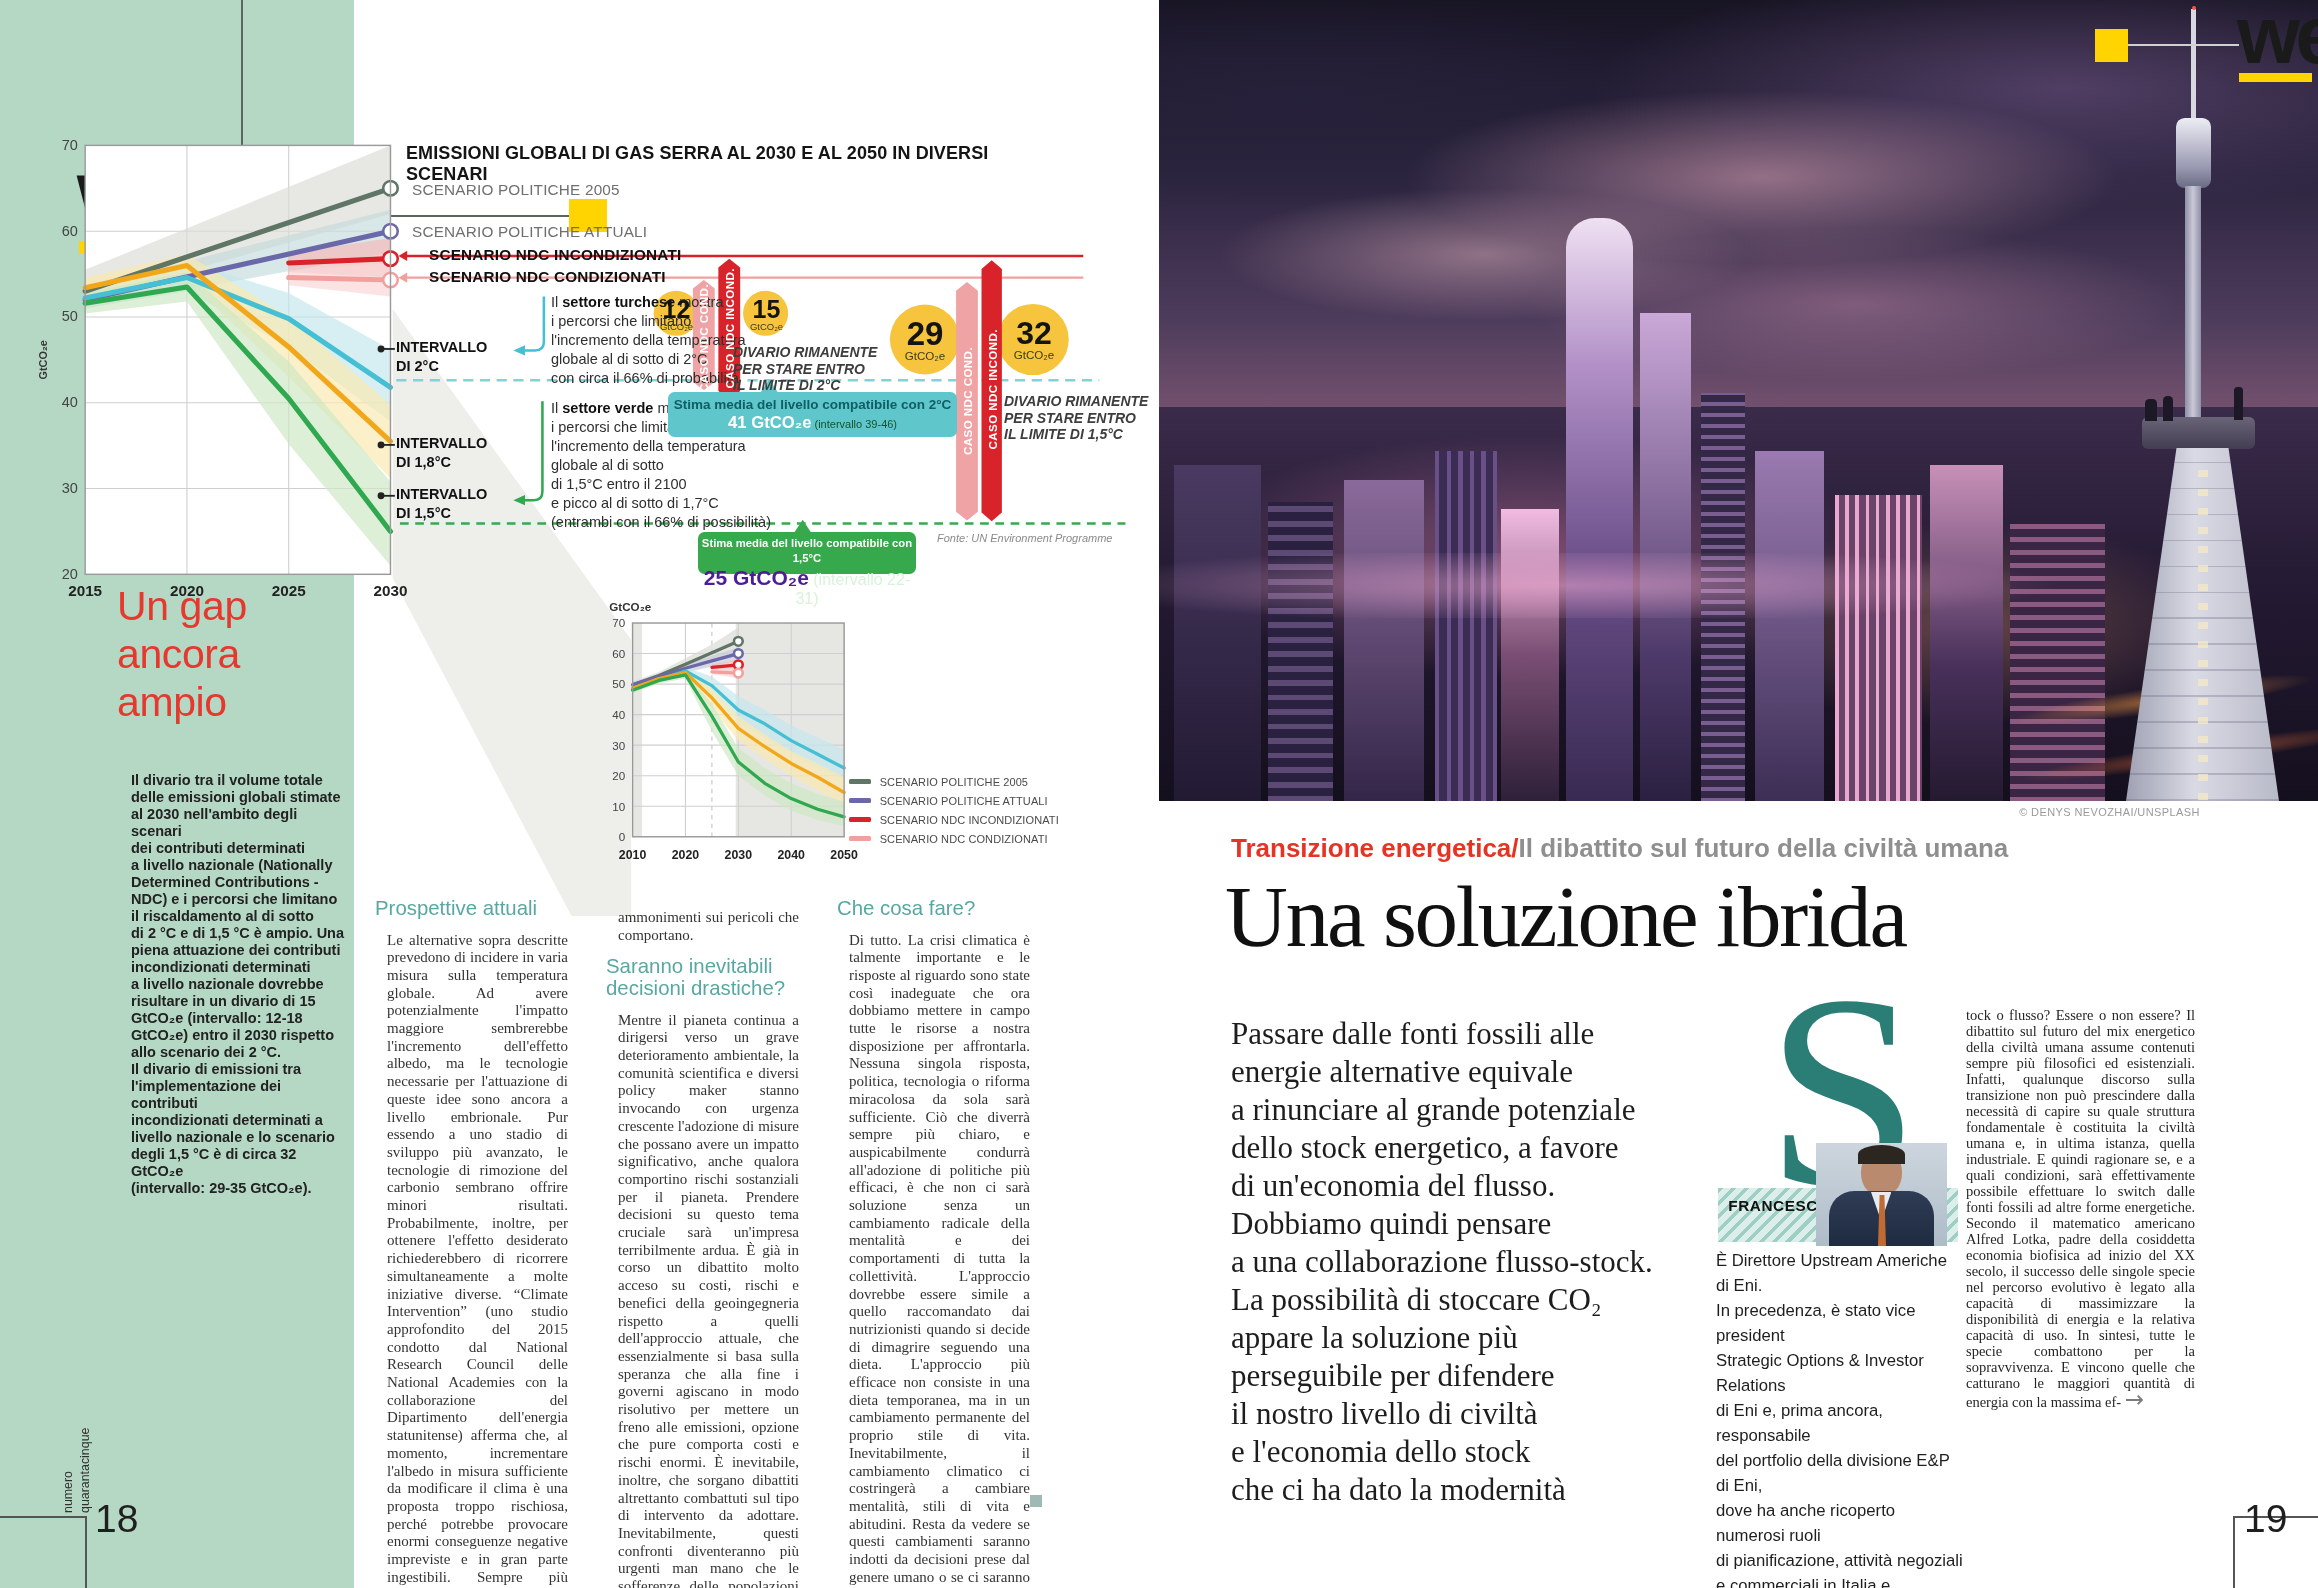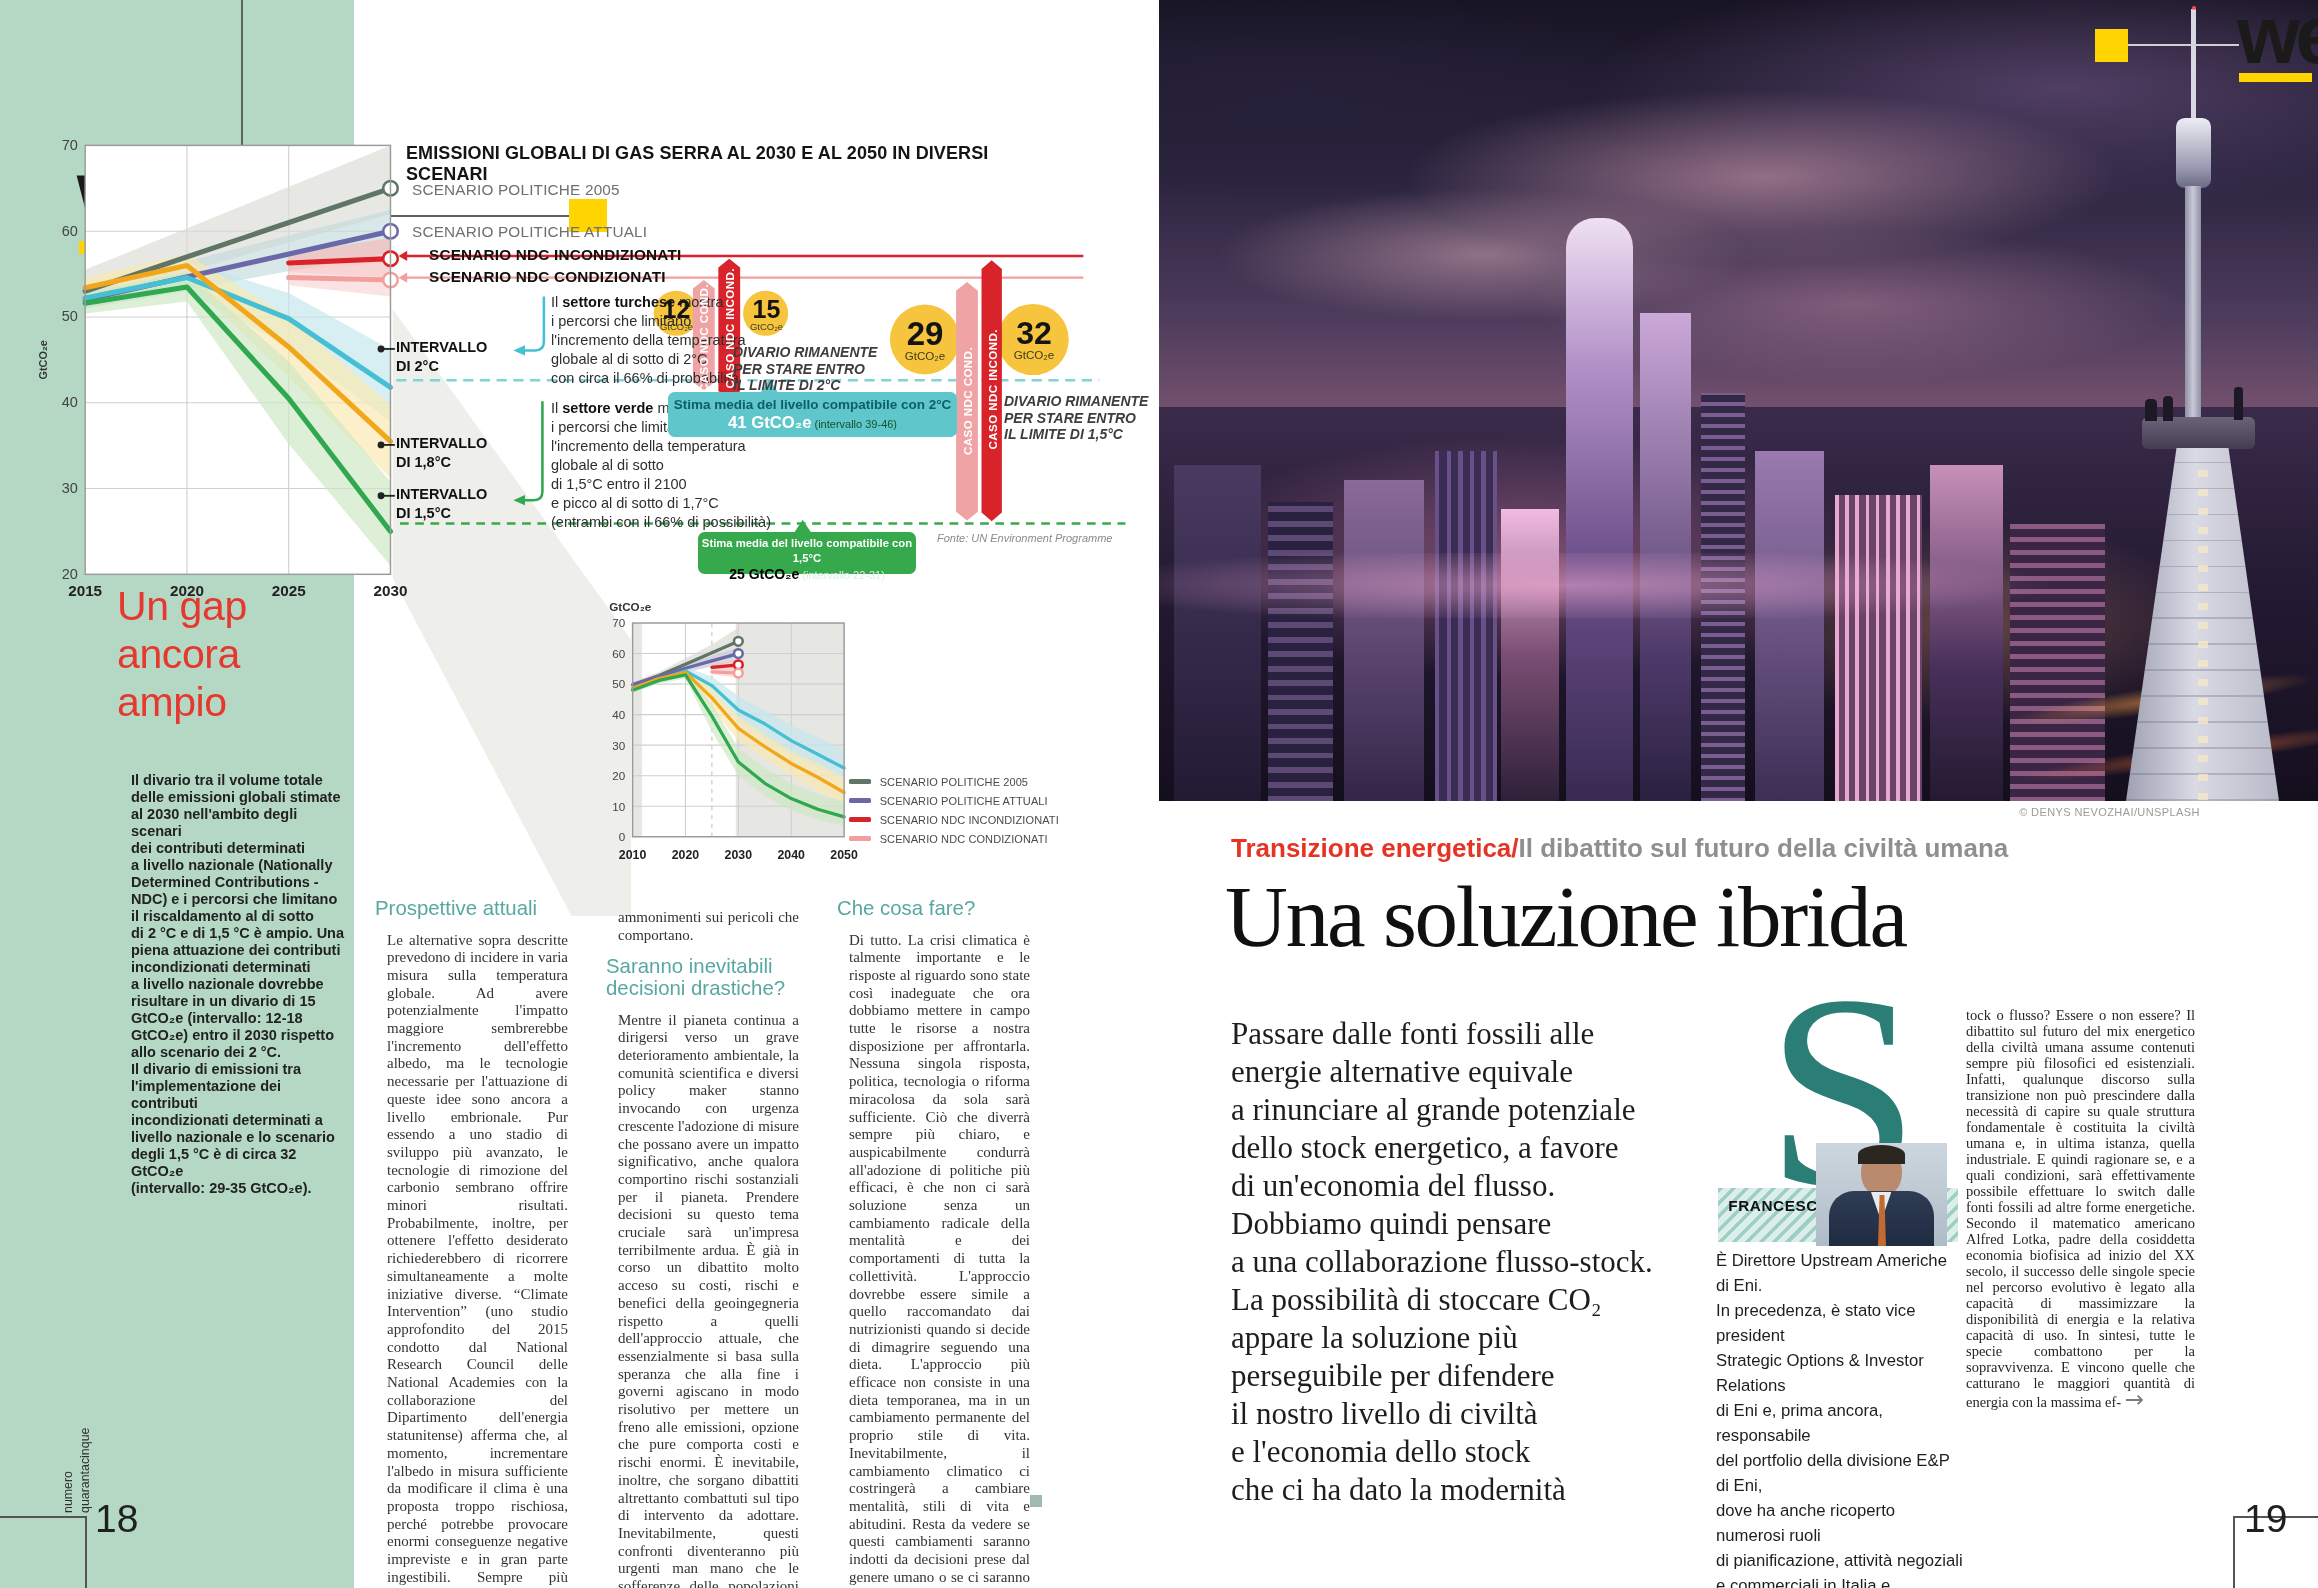--- a/index.html
+++ b/index.html
@@ -23,22 +23,22 @@
   .caso{font-weight:bold;color:#ffffff;letter-spacing:0.4px;white-space:nowrap;
         transform:rotate(-90deg);transform-origin:center;font-size:11.6px;}
   .divario{font-style:italic;font-weight:bold;font-size:14px;color:#3d3d3d;line-height:16.7px;}
   .tipbox{border-radius:6.5px;text-align:center;color:#fff;}
   .tip-teal{background:#5fc6cb;}
   .tip-green{background:#35a94b;}
   .tip-teal .l1{color:#0e5f64;font-weight:bold;font-size:13.5px;line-height:17.5px;}
   .tip-teal .v{color:#ffffff;font-weight:bold;font-size:16.7px;}
   .tip-teal .r{color:#14532d;font-size:11px;}
   .tip-green .l1{color:#ffffff;font-weight:bold;font-size:11.3px;line-height:15.3px;}
-  .tip-green .v{color:#000000;font-weight:bold;font-size:14px;}
-  .tip-green .r{color:#d9f2dc;font-size:11px;}
+  .tip-green .v{color:#4c1d95;font-weight:bold;font-size:21px;}
+  .tip-green .r{color:#d9f2dc;font-size:16px;}
   .fonte{font-style:italic;font-size:11px;color:#8a8a8a;}
   .legend-row{height:19px;display:flex;align-items:center;}
   .legend-dash{width:22px;height:4.7px;margin-right:8.7px;border-radius:1.5px;}
   .lg0{background:#5f7566}.lg1{background:#6a68a8}.lg2{background:#d8232a}.lg3{background:#f2a09e}
   .legend-lbl{font-size:11px;color:#4a4a4a;letter-spacing:0.1px;}
   .sb-title{font-size:41px;line-height:48px;color:#e5392f;letter-spacing:-0.4px;}
   .sb-body{font-size:14.5px;line-height:17px;font-weight:bold;color:#222;}
   .colhead{font-size:20.4px;color:#57a8a2;line-height:22.5px;margin:0 0 5.8px 0;font-weight:normal;}
   .coltext{font-family:"Liberation Serif",serif;font-size:15px;line-height:17.7px;
            color:#333;text-align:justify;margin:12px;}

